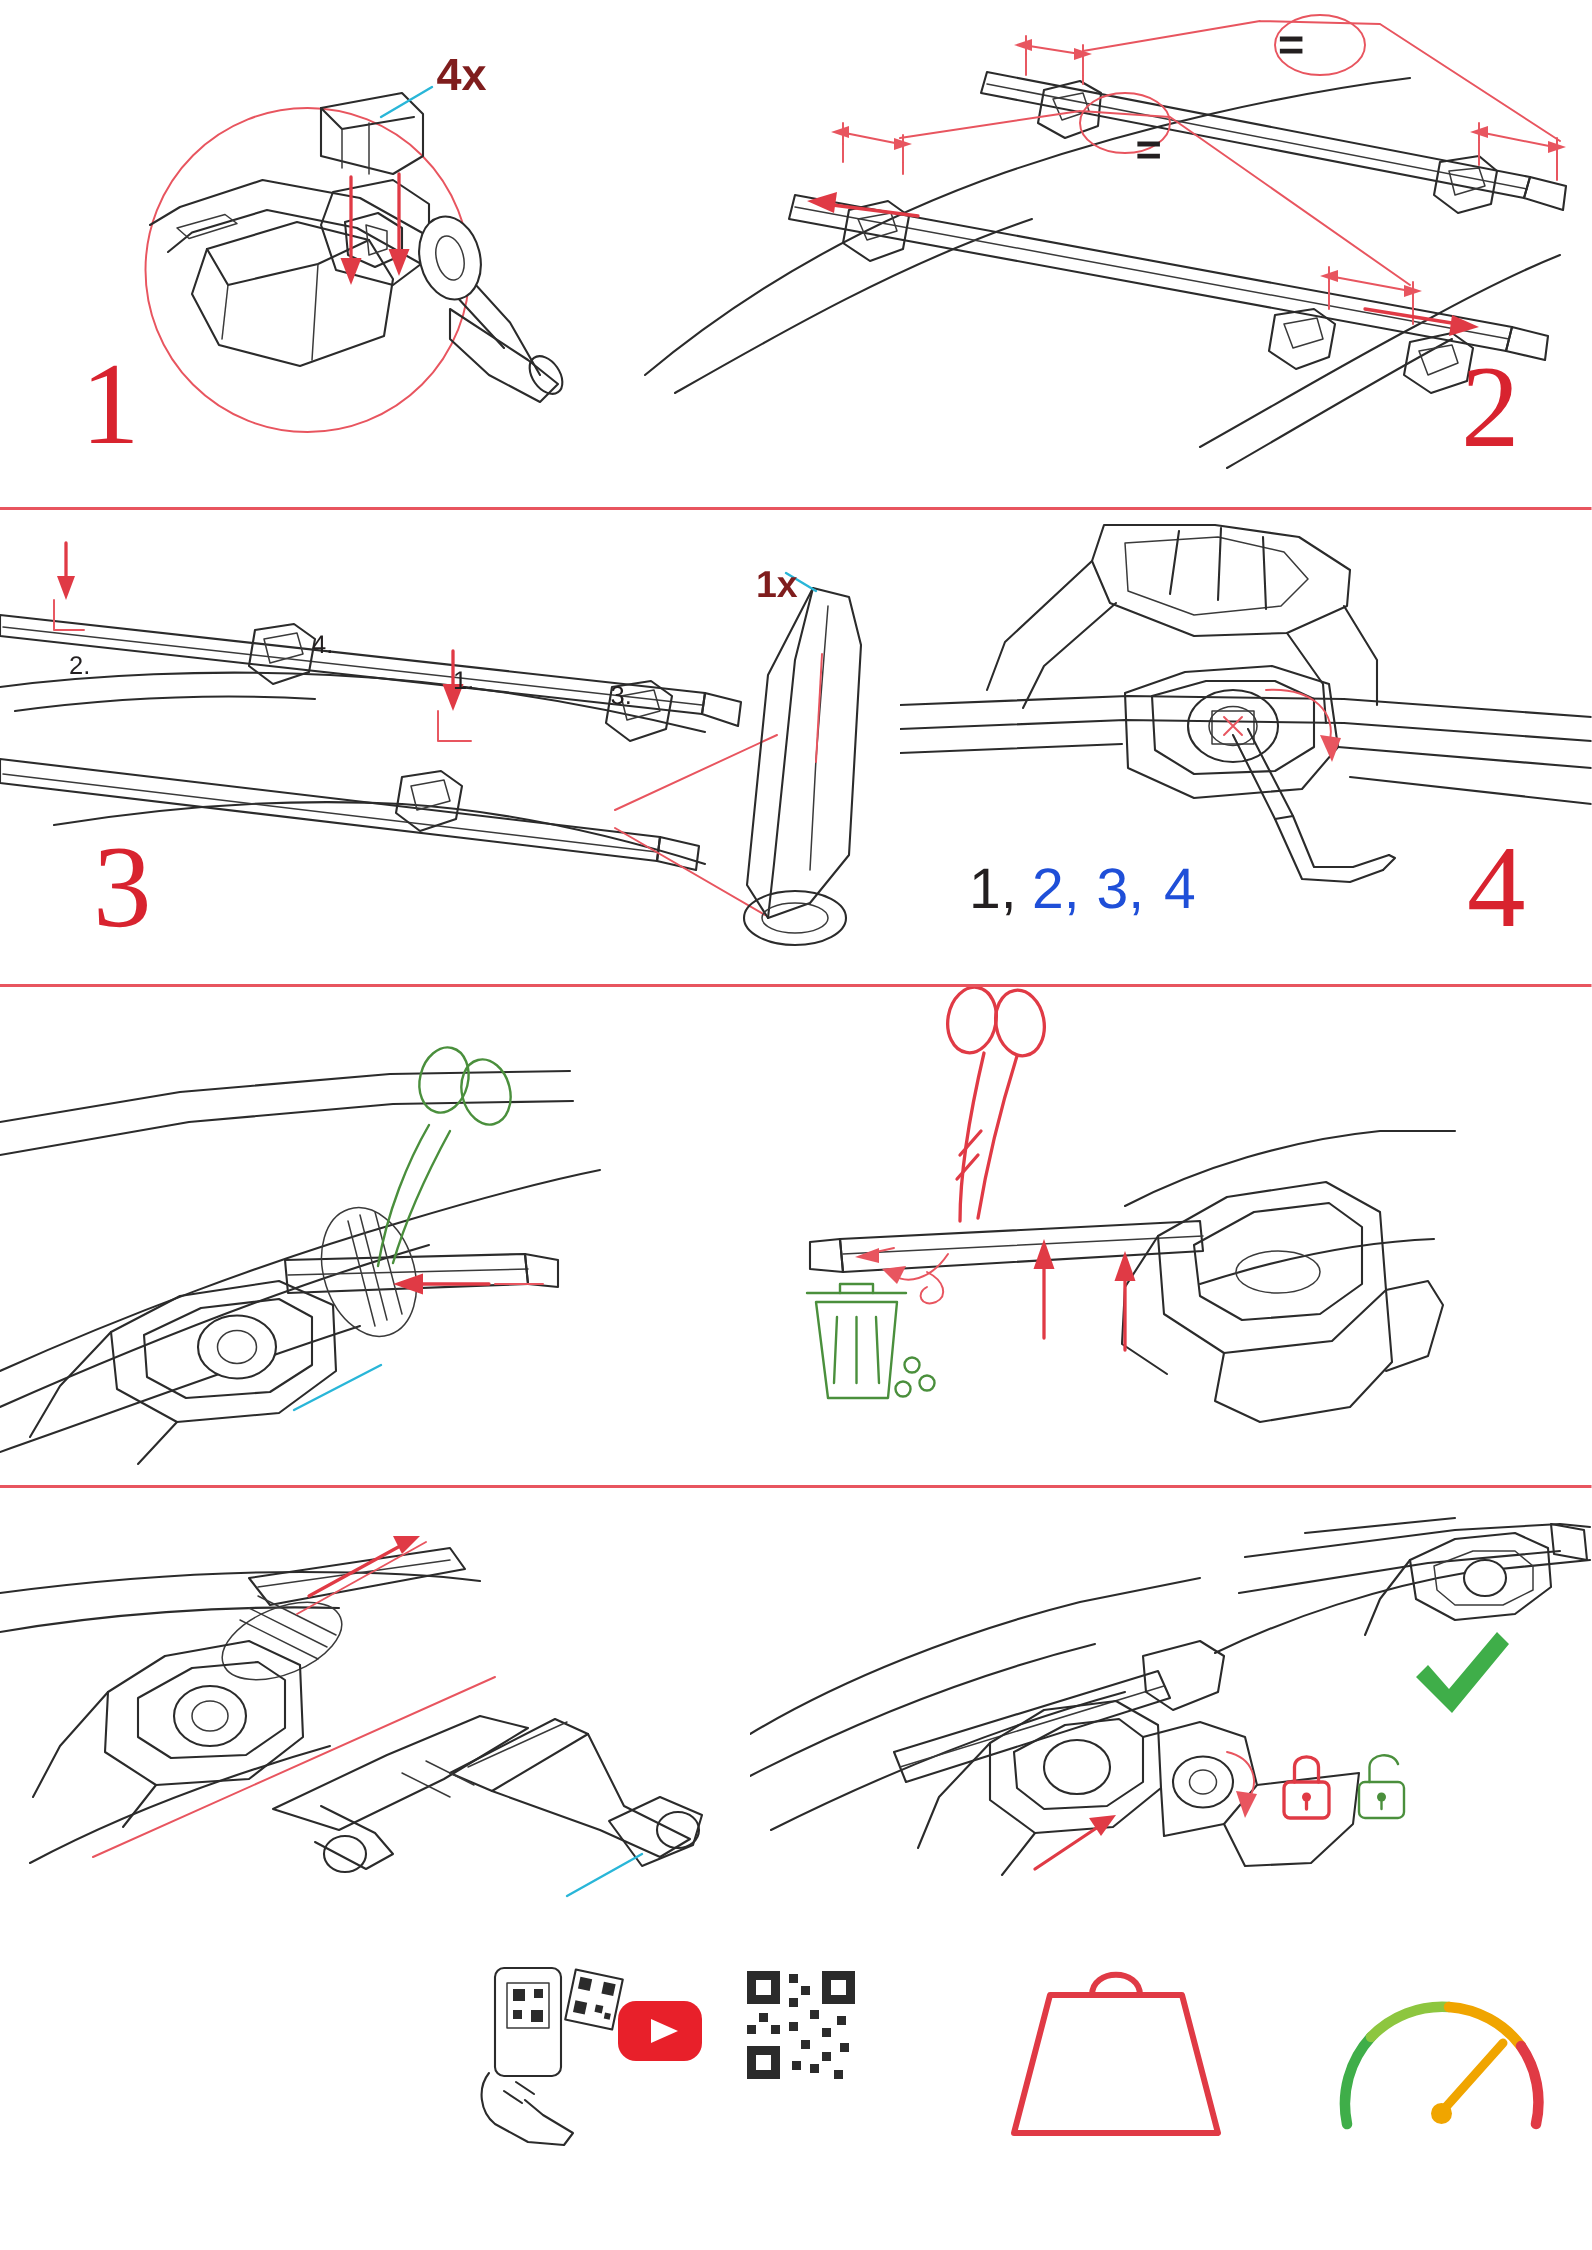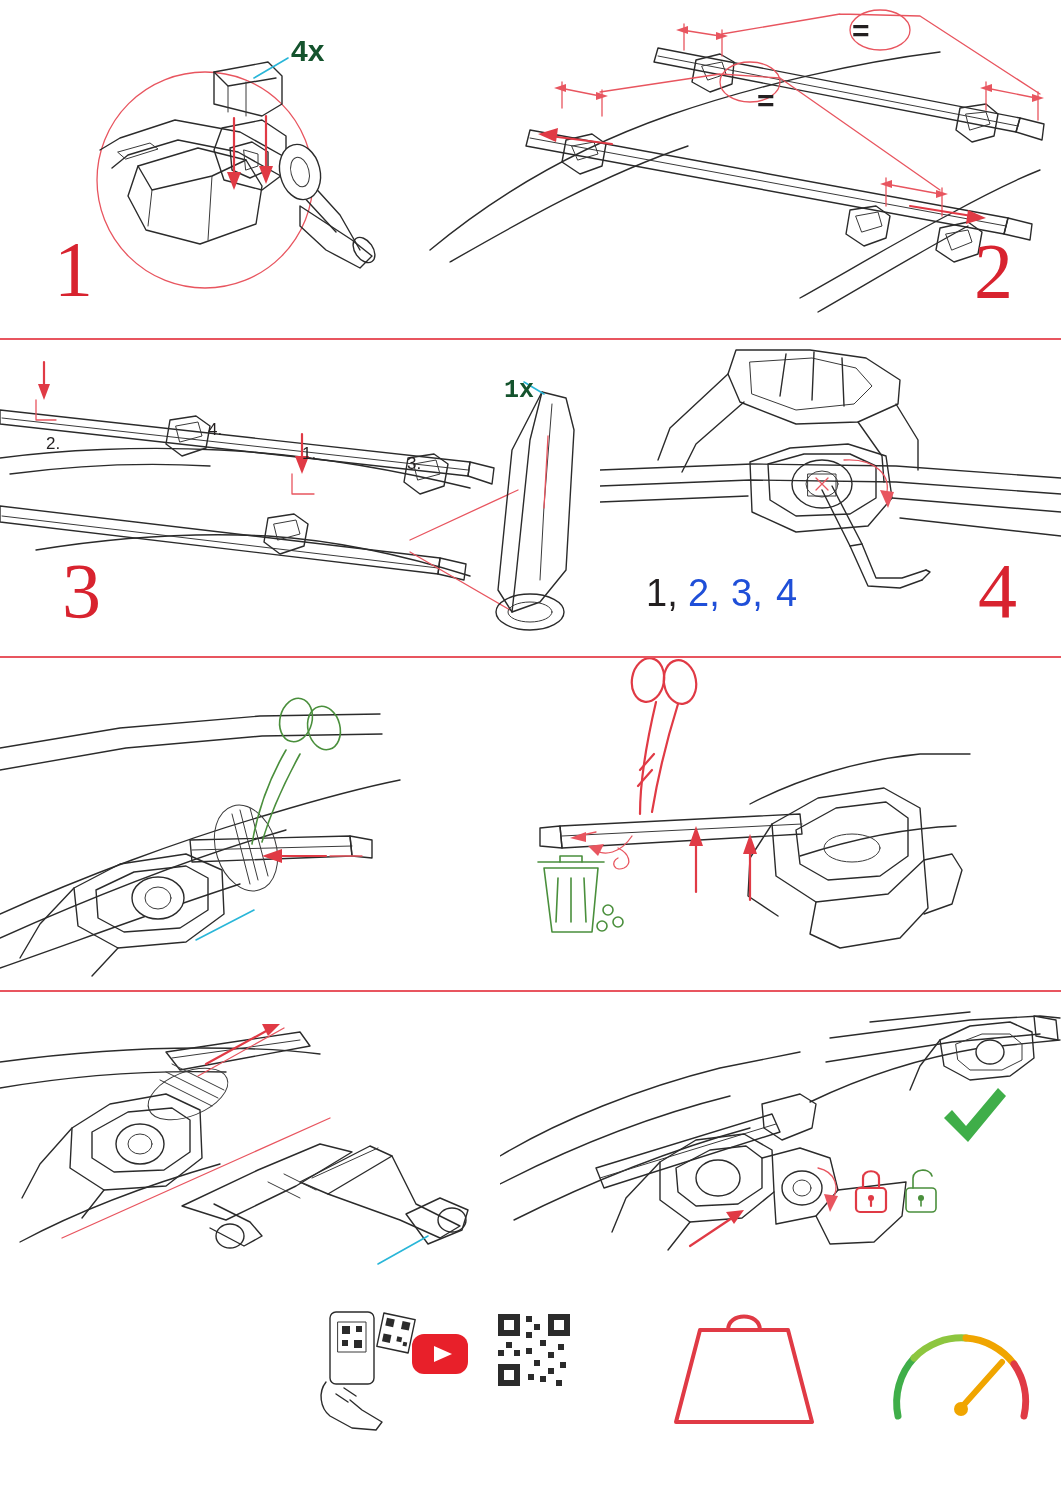--- a/index.html
+++ b/index.html
@@ -16,21 +16,21 @@
     position:absolute;
     font-family:"Liberation Serif",serif;
     font-weight:400;
     color:#d8232f;
     font-size:78px;
     line-height:1;
     letter-spacing:1px;
   }
 
   .lbl{position:absolute;font-family:"Liberation Sans",sans-serif;}
-  .cyan{color:#14532d;}
+  .cyan{color:#7f1d1d;}
   .blue{color:#1f4fd8;}
   .dark{color:#231f20;}
 
   svg{display:block;position:absolute;top:0;left:0;overflow:visible;}
   .ln{fill:none;stroke:#2b2b2b;stroke-width:1.4;stroke-linecap:round;stroke-linejoin:round;}
   .ln-thin{fill:none;stroke:#3a3a3a;stroke-width:1;stroke-linecap:round;stroke-linejoin:round;}
   .ln-red{fill:none;stroke:#e8555f;stroke-width:1.3;stroke-linecap:round;stroke-linejoin:round;}
   .ln-redb{fill:none;stroke:#e03a45;stroke-width:2.2;stroke-linecap:round;stroke-linejoin:round;}
   .ln-cyan{fill:none;stroke:#29b6d8;stroke-width:1.6;stroke-linecap:round;stroke-linejoin:round;}
   .ln-green{fill:none;stroke:#4a8f3c;stroke-width:1.6;stroke-linecap:round;stroke-linejoin:round;}
@@ -186,21 +186,21 @@
       <path class="ln-thin" d="M552 64 L544 166 L540 240"></path>
       <path class="ln-red" d="M548 96 L544 168"></path>
       <ellipse cx="530" cy="272" rx="34" ry="18" class="ln"></ellipse>
       <ellipse cx="530" cy="272" rx="22" ry="10" class="ln-thin"></ellipse>
       <path class="ln-cyan" d="M524 42 L544 54"></path>
     </svg>
     <div class="lbl dark" style="left:46px;top:94px;font-size:17px;">2.</div>
     <div class="lbl dark" style="left:208px;top:80px;font-size:17px;">4.</div>
     <div class="lbl dark" style="left:302px;top:104px;font-size:17px;">1.</div>
     <div class="lbl dark" style="left:407px;top:114px;font-size:17px;">3.</div>
-    <div class="lbl cyan" style="left:504px;top:36px;font-size:25px;font-weight:600;font-family:Liberation Mono, monospace;">1x</div>
+    <div class="lbl cyan" style="left:504px;top:36px;font-size:25px;font-weight:600;">1x</div>
     <div class="stepnum" style="left:62px;top:212px;">3</div>
   </div>
 
   <div class="panel" style="left:600px;top:340px;width:461px;height:316px;">
     <svg width="461" height="316" viewBox="0 0 461 316">
 
       <path class="ln" d="M136 10 L210 10 L266 18 L300 40 L298 64 L258 82 L196 84 L140 62 L128 34 Z"></path>
       <path class="ln-thin" d="M150 22 L212 18 L256 28 L272 46 L254 64 L196 70 L152 54 Z"></path>
       <path class="ln" d="M186 14 L180 56 M214 12 L212 60 M242 18 L244 66"></path>
       <path class="ln" d="M128 34 L70 88 L58 120"></path>

